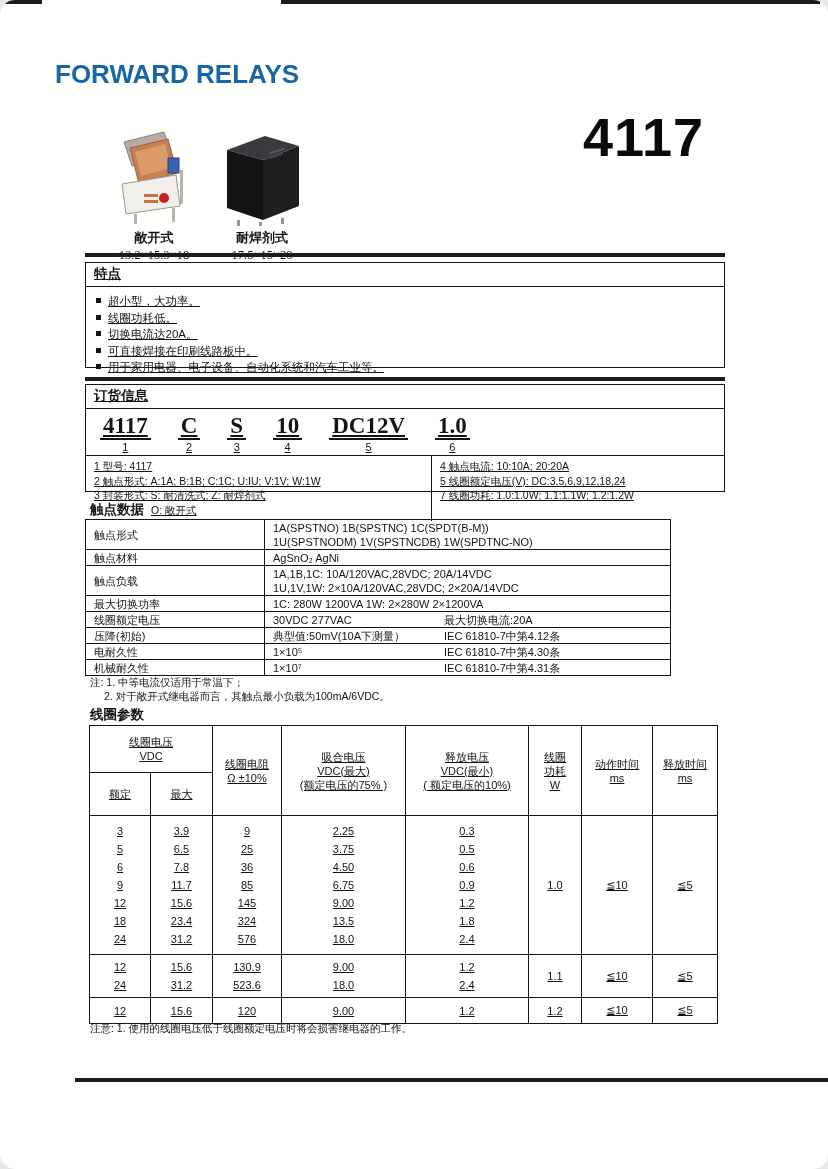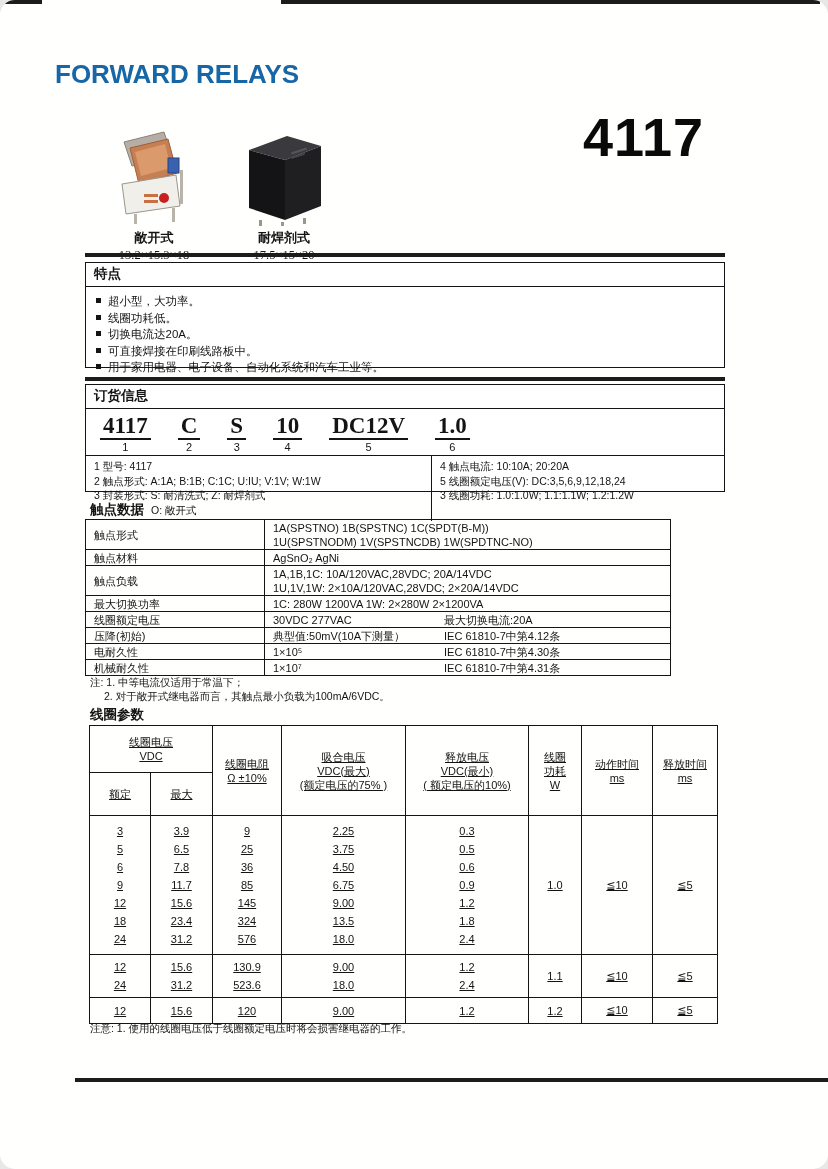--- a/index.html
+++ b/index.html
@@ -19,33 +19,33 @@
     position:absolute; left:55px; top:59px;
     font-size:26px; font-weight:bold; letter-spacing:0px;
     color:#1766a6; font-stretch:condensed;
   }
   .model {
     position:absolute; left:583px; top:106px;
     font-size:54px; font-weight:bold; letter-spacing:1px; color:#0a0a0a;
   }
 
   
-  .products { position:absolute; left:100px; top:126px; display:flex; gap:22px; }
+  .products { position:absolute; left:100px; top:126px; display:flex; }
   .product  { width:108px; text-align:center; }
   .product figure { margin:0; height:100px; display:flex; align-items:flex-end; justify-content:center; }
   .p-caption { font-size:13px; font-weight:bold; margin-top:3px; }
   .p-dims    { font-size:12.5px; font-family:"Liberation Serif","DejaVu Serif",serif; margin-top:1px; }
 
   
   .bar { position:absolute; left:85px; width:640px; height:4px; background:#1c1c1c; }
   .bar1 { top:253px; }
   .bar2 { top:377px; }
 
   
-  .box { position:absolute; left:85px; width:640px; border:1.5px solid #141414; box-sizing:border-box; background:#fff; }
+  .box { position:absolute; left:85px; width:640px; border:1.5px solid #141414; box-sizing:border-box; background:#fff;text-decoration:underline; }
   .box-header {
     font-size:13.5px; font-weight:bold; padding:2px 8px 3px;
     border-bottom:1.5px solid #141414;
   }
   .features { top:262px; height:106px; }
   .features ul { list-style:none; margin:6px 0 0; padding:0 8px 0 10px; }
   .features li { font-size:11.5px; line-height:16.5px; }
   .features li::before {
     content:""; display:inline-block; width:5px; height:5px; background:#141414;
     margin-right:7px; vertical-align:2px;
@@ -205,21 +205,21 @@
     <div class="legend">
       <div class="legend-left">
         <div>1 型号: 4117</div>
         <div>2 触点形式: A:1A; B:1B; C:1C; U:IU; V:1V; W:1W</div>
         <div>3 封装形式: S: 耐清洗式; Z: 耐焊剂式</div>
         <div class="indent">O: 敞开式</div>
       </div>
       <div class="legend-right">
         <div>4 触点电流: 10:10A; 20:20A</div>
         <div>5 线圈额定电压(V): DC:3,5,6,9,12,18,24</div>
-        <div>3 线圈功耗: 1.0:1.0W; 1.1:1.1W; 1.2:1.2W</div>
+        <div>7 线圈功耗: 1.0:1.0W; 1.1:1.1W; 1.2:1.2W</div>
       </div>
     </div>
   </section>
 
   <div class="sec-title contact-title">触点数据</div>
   <table class="ctable">
     <tbody>
         <tr>
       <th>触点形式</th>
       <td class="ml">1A(SPSTNO)  1B(SPSTNC)  1C(SPDT(B-M))

